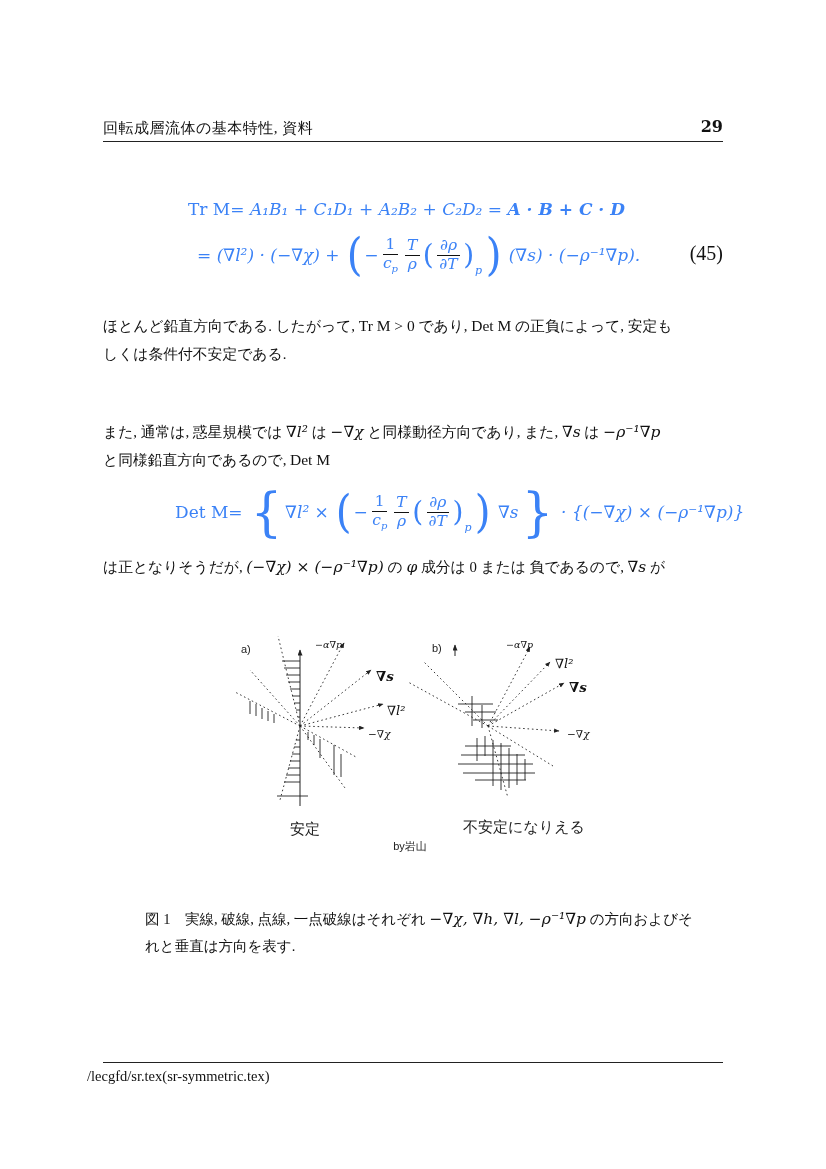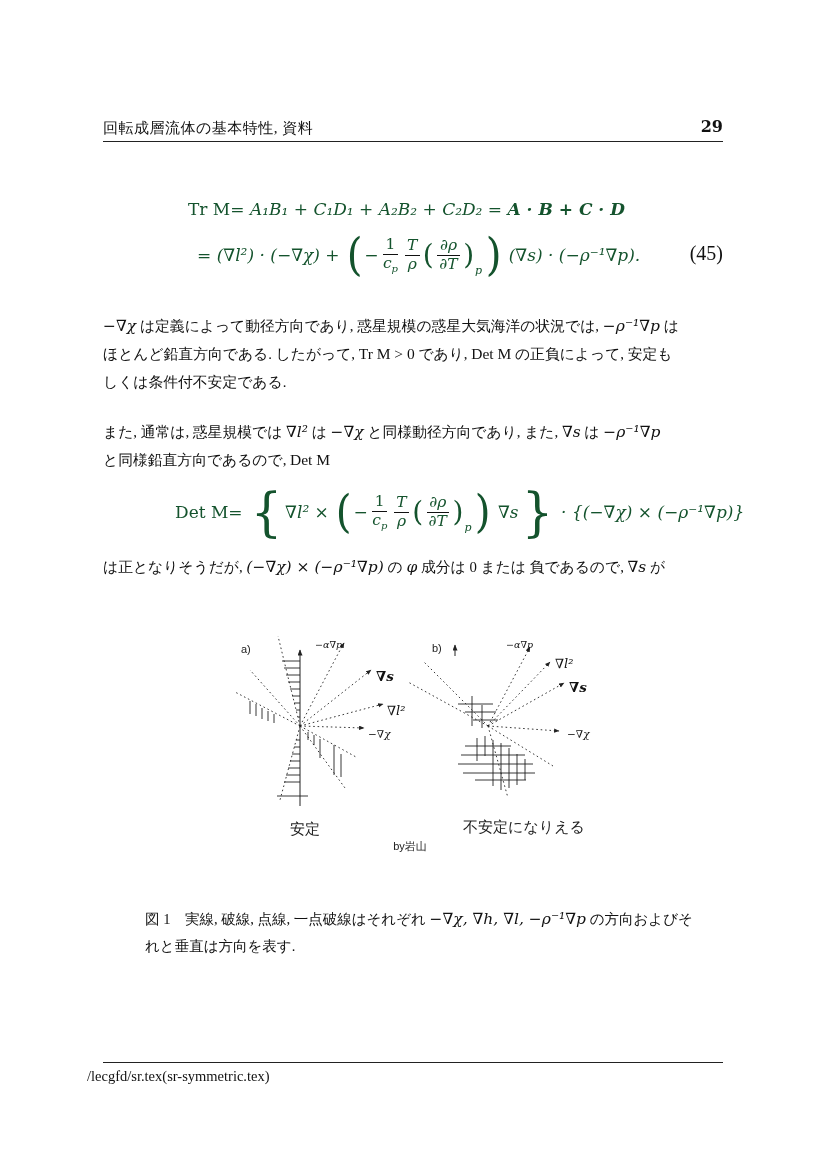--- a/index.html
+++ b/index.html
@@ -11,21 +11,21 @@
   .hdr-left{left:103px;top:119px;font-size:15px;letter-spacing:.5px;}
   .hdr-center{left:392px;top:118px;font-size:15px;}
   .hdr-num{font-weight:bold;font-family:"DejaVu Serif",serif;margin-right:14px;}
   .hdr-page{right:103px;top:117px;font-size:16px;font-weight:bold;font-family:"DejaVu Serif",serif;}
   .rule{left:103px;width:620px;height:0;border-top:1px solid #222;}
   .ftr-left{left:87px;top:1068px;font-size:14.5px;}
   .ftr-right{right:103px;top:1068px;font-size:14.5px;}
 
   
   .mline{display:flex;align-items:center;white-space:pre;
-         font-family:"DejaVu Serif","Liberation Serif",serif;font-size:17px;color:#14532d;}
+         font-family:"DejaVu Serif","Liberation Serif",serif;font-size:17px;color:#3b82f6;}
   .rm{font-style:normal}
   .it{font-style:italic}
   .bf{font-style:italic;font-weight:bold}
   .frac{display:inline-flex;flex-direction:column;align-items:center;line-height:1.12;
         font-size:15.5px;margin:0 2px;text-align:center;}
   .frac .num{border-bottom:1px solid #111;padding:0 2.5px;}
   .frac .den{padding:0 2.5px;}
   .frac sub{font-size:10px;}
   .bigd{font-size:44px;line-height:0;font-weight:400;transform:scaleX(.92);margin:0 1px;}
   .bigb{font-size:52px;line-height:0;font-weight:400;transform:scaleX(.95);margin:0 2px;}
@@ -62,21 +62,20 @@
     <div class="mline" style="margin-left:85px;height:26px">
       <span class="rm">Tr M</span><span class="rm">= </span><span class="it">A₁B₁ + C₁D₁ + A₂B₂ + C₂D₂ = </span><span class="bf">A · B + C · D</span>
     </div>
     <div class="mline" style="margin-left:94px;height:58px;margin-top:4px">
       <span class="rm">= </span><span class="it">(∇l²) · (−∇χ) + </span><span class="bigd">(</span><span class="rm">−</span><span class="frac"><span class="num rm">1</span><span class="den"><span class="it">c</span><sub class="it">p</sub></span></span><span class="frac"><span class="num it">T</span><span class="den it">ρ</span></span><span class="midd">(</span><span class="frac"><span class="num it">∂ρ</span><span class="den it">∂T</span></span><span class="midd">)</span><span class="lowsub">p</span><span class="bigd">)</span><span class="it"> (∇s) · (−ρ⁻¹∇p).</span>
     </div>
     <div class="eqtag">(45)</div>
   </div>
 
   <div class="abs para" style="top:312px">
-    <div class="pline"><span class="tk-m">−∇χ</span><span class="tk-j"> は定義によって動径方向であり, 惑星規模の惑星大気海洋の状況では, </span><span class="tk-m">−ρ⁻¹∇p</span><span class="tk-j"> は</span></div>
     <div class="pline"><span class="tk-j">ほとんど鉛直方向である. したがって, </span><span class="tk-rm">Tr M &gt; 0</span><span class="tk-j"> であり, </span><span class="tk-rm">Det M</span><span class="tk-j"> の正負によって, 安定も</span></div>
     <div class="pline"><span class="tk-j">しくは条件付不安定である.</span></div>
   </div>
 
   <div class="abs para" style="top:418px">
     <div class="pline"><span class="tk-j">また, 通常は, 惑星規模では </span><span class="tk-m">∇l²</span><span class="tk-j"> は </span><span class="tk-m">−∇χ</span><span class="tk-j"> と同様動径方向であり, また, </span><span class="tk-m">∇s</span><span class="tk-j"> は </span><span class="tk-m">−ρ⁻¹∇p</span></div>
     <div class="pline"><span class="tk-j">と同様鉛直方向であるので, </span><span class="tk-rm">Det M</span></div>
   </div>
 
   <div class="abs eqblock" style="top:478px">

